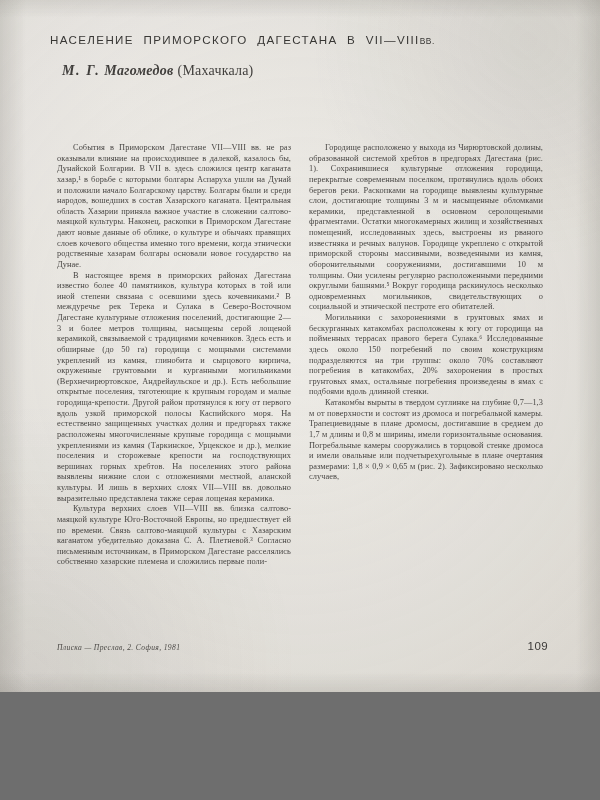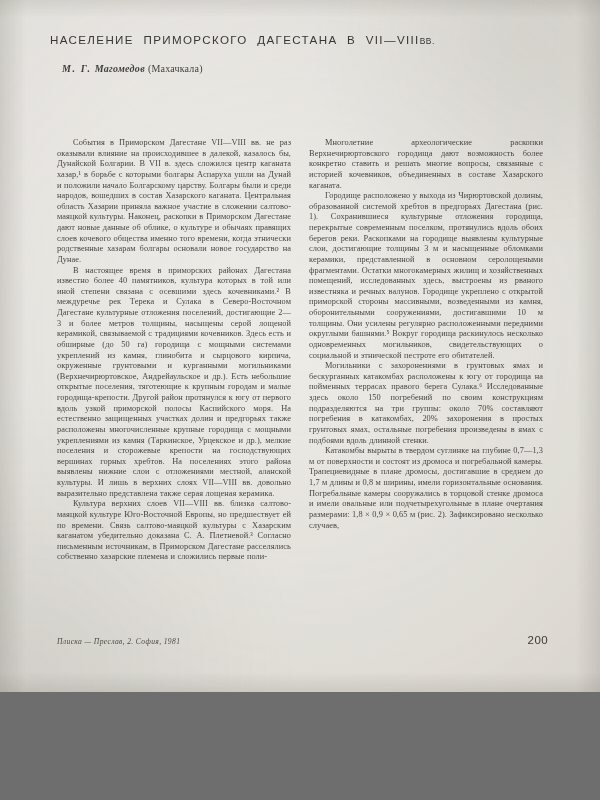--- a/index.html
+++ b/index.html
@@ -72,21 +72,21 @@
     opacity: 0.93;
   }
   .article-title .small-caps-suffix {
     font-size: 8.4px;
     letter-spacing: 0.6px;
   }
 
   .byline {
     margin: 17px 0 0 0;
     padding: 0 0 0 62px;
-    font-size: 10px;
+    font-size: 14px;
     color: #33312f;
     letter-spacing: 0.5px;
     filter: blur(0.25px);
     opacity: 0.92;
   }
   .byline .initials {
     font-style: italic;
     font-weight: 600;
     letter-spacing: 1.6px;
   }
@@ -131,21 +131,21 @@
   }
   .col p.cont {
     text-indent: 0;
   }
 
   
   .footer {
     position: absolute;
     left: 0;
     right: 0;
-    bottom: 46px;
+    bottom: 40px;
     z-index: 2;
     display: flex;
     align-items: flex-end;
     justify-content: space-between;
     padding: 0 52px 0 57px;
   }
   .footer-source {
     font-size: 7.6px;
     font-style: italic;
     letter-spacing: 0.35px;
@@ -180,26 +180,25 @@
 
     <div class="columns">
 
       <div class="col">
         <p>События в Приморском Дагестане VII—VIII вв. не раз оказывали влияние на происходившее в далекой, казалось бы, Дунайской Болгарии. В VII в. здесь сложился центр каганата хазар,¹ в борьбе с которыми болгары Аспаруха ушли на Дунай и положили начало Болгарскому царству. Болгары были и среди народов, вошедших в состав Хазарского каганата. Центральная область Хазарии приняла важное участие в сложении салтово-маяцкой культуры. Наконец, раскопки в Приморском Дагестане дают новые данные об облике, о культуре и обычаях правящих слоев кочевого общества именно того времени, когда этнически родственные хазарам болгары основали новое государство на Дунае.</p>
         <p>В настоящее время в приморских районах Дагестана известно более 40 памятников, культура которых в той или иной степени связана с осевшими здесь кочевниками.² В междуречье рек Терека и Сулака в Северо-Восточном Дагестане культурные отложения поселений, достигающие 2—3 и более метров толщины, насыщены серой лощеной керамикой, связываемой с традициями кочевников. Здесь есть и обширные (до 50 га) городища с мощными системами укреплений из камня, глинобита и сырцового кирпича, окруженные грунтовыми и курганными могильниками (Верхнечирюртовское, Андрейаульское и др.). Есть небольшие открытые поселения, тяготеющие к крупным городам и малые городища-крепости. Другой район протянулся к югу от первого вдоль узкой приморской полосы Каспийского моря. На естественно защищенных участках долин и предгорьях также расположены многочисленные крупные городища с мощными укреплениями из камня (Таркинское, Урцекское и др.), мелкие поселения и сторожевые крепости на господствующих вершинах горных хребтов. На поселениях этого района выявлены нижние слои с отложениями местной, аланской культуры. И лишь в верхних слоях VII—VIII вв. довольно выразительно представлена также серая лощеная керамика.</p>
         <p>Культура верхних слоев VII—VIII вв. близка салтово-маяцкой культуре Юго-Восточной Европы, но предшествует ей по времени. Связь салтово-маяцкой культуры с Хазарским каганатом убедительно доказана С. А. Плетневой.³ Согласно письменным источникам, в Приморском Дагестане расселялись собственно хазарские племена и сложились первые поли-</p>
       </div>
 
       <div class="col">
-        <p>Многолетние археологические раскопки Верхнечирюртовского городища дают возможность более конкретно ставить и решать многие вопросы, связанные с историей кочевников, объединенных в составе Хазарского каганата.</p>
         <p>Городище расположено у выхода из Чирюртовской долины, образованной системой хребтов в предгорьях Дагестана (рис. 1). Сохранившиеся культурные отложения городища, перекрытые современным поселком, протянулись вдоль обоих берегов реки. Раскопками на городище выявлены культурные слои, достигающие толщины 3 м и насыщенные обломками керамики, представленной в основном серолощеными фрагментами. Остатки многокамерных жилищ и хозяйственных помещений, исследованных здесь, выстроены из рваного известняка и речных валунов. Городище укреплено с открытой приморской стороны массивными, возведенными из камня, оборонительными сооружениями, достигавшими 10 м толщины. Они усилены регулярно расположенными передними округлыми башнями.⁵ Вокруг городища раскинулось несколько одновременных могильников, свидетельствующих о социальной и этнической пестроте его обитателей.</p>
         <p>Могильники с захоронениями в грунтовых ямах и бескурганных катакомбах расположены к югу от городища на пойменных террасах правого берега Сулака.⁶ Исследованные здесь около 150 погребений по своим конструкциям подразделяются на три группы: около 70% составляют погребения в катакомбах, 20% захоронения в простых грунтовых ямах, остальные погребения произведены в ямах с подбоями вдоль длинной стенки.</p>
         <p>Катакомбы вырыты в твердом суглинке на глубине 0,7—1,3 м от поверхности и состоят из дромоса и погребальной камеры. Трапециевидные в плане дромосы, достигавшие в среднем до 1,7 м длины и 0,8 м ширины, имели горизонтальные основания. Погребальные камеры сооружались в торцовой стенке дромоса и имели овальные или подчетырехугольные в плане очертания размерами: 1,8 × 0,9 × 0,65 м (рис. 2). Зафиксировано несколько случаев,</p>
       </div>
 
     </div>
   </div>
 
   <div class="footer">
     <div class="footer-source">Плиска — Преслав, 2. София, 1981</div>
-    <div class="footer-page">200</div>
+    <div class="footer-page">109</div>
   </div>
 </div>
 
 </body></html>

